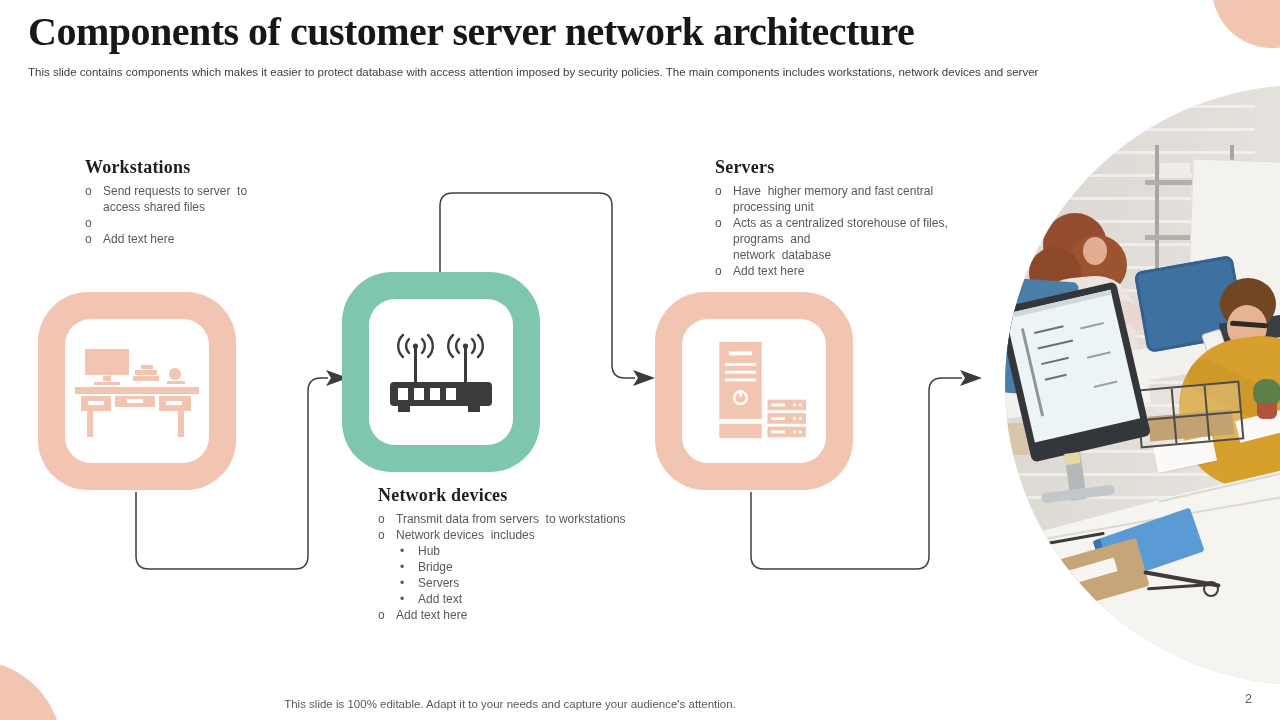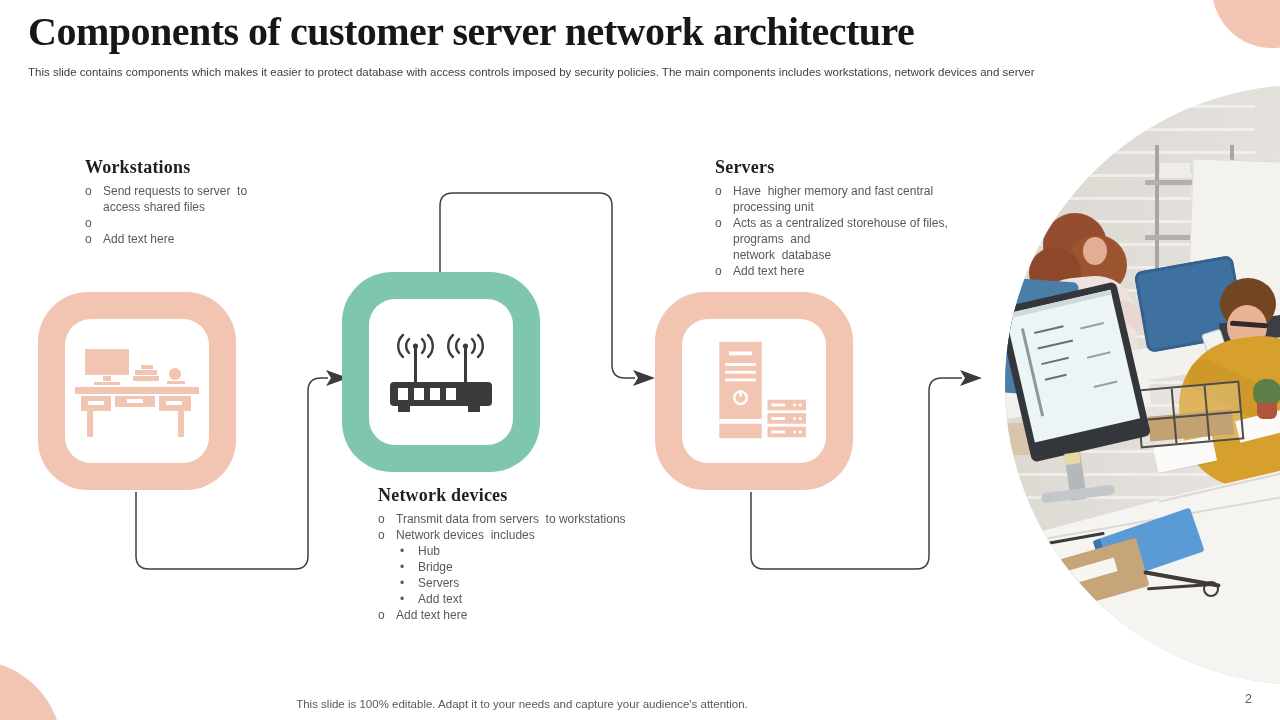--- a/index.html
+++ b/index.html
@@ -22,34 +22,34 @@
   
   .ring{position:absolute;border-radius:50px;}
   .ring .inner{position:absolute;inset:27px;background:#fff;border-radius:26px;
                display:flex;align-items:center;justify-content:center;}
   .pink{background:#f2c4b2;}
   .teal{background:#7fc6b1;}
   
   svg.connectors{position:absolute;left:0;top:0;pointer-events:none;}
   
   .footer{position:absolute;left:0;top:698px;width:1020px;text-align:center;
-          font-size:11.5px;color:#595959;margin-left:12px;}
+          font-size:11.5px;color:#595959;}
   .pagenum{position:absolute;right:28px;top:692px;font-size:12.5px;color:#595959;}
   
   .photo{position:absolute;left:1005px;top:85px;width:600px;height:600px;border-radius:50%;
          overflow:hidden;background:#dedbd6;}
   .photo *{position:absolute;}
 </style>
 </head>
 <body>
 
 <div class="slide">
 
   <div class="title">Components of customer server network architecture</div>
-  <div class="subtitle">This slide contains components which makes it easier to protect database with access controls imposed by security policies. The main components includes workstations, network devices and server</div>
+  <div class="subtitle">This slide contains components which makes it easier to protect database with access attention imposed by security policies. The main components includes workstations, network devices and server</div>
 
   <div class="circ" style="left:1212px;top:-72px;width:120px;height:120px;"></div>
   <div class="circ" style="left:-118px;top:660px;width:180px;height:180px;"></div>
 
   <div class="tblock" style="left:77px;top:156px;width:240px;">
     <h3>Workstations</h3>
     <div class="bl">
         <span class="mk">o</span>
         <span class="txt">Send requests to server  to
 access shared files</span>

